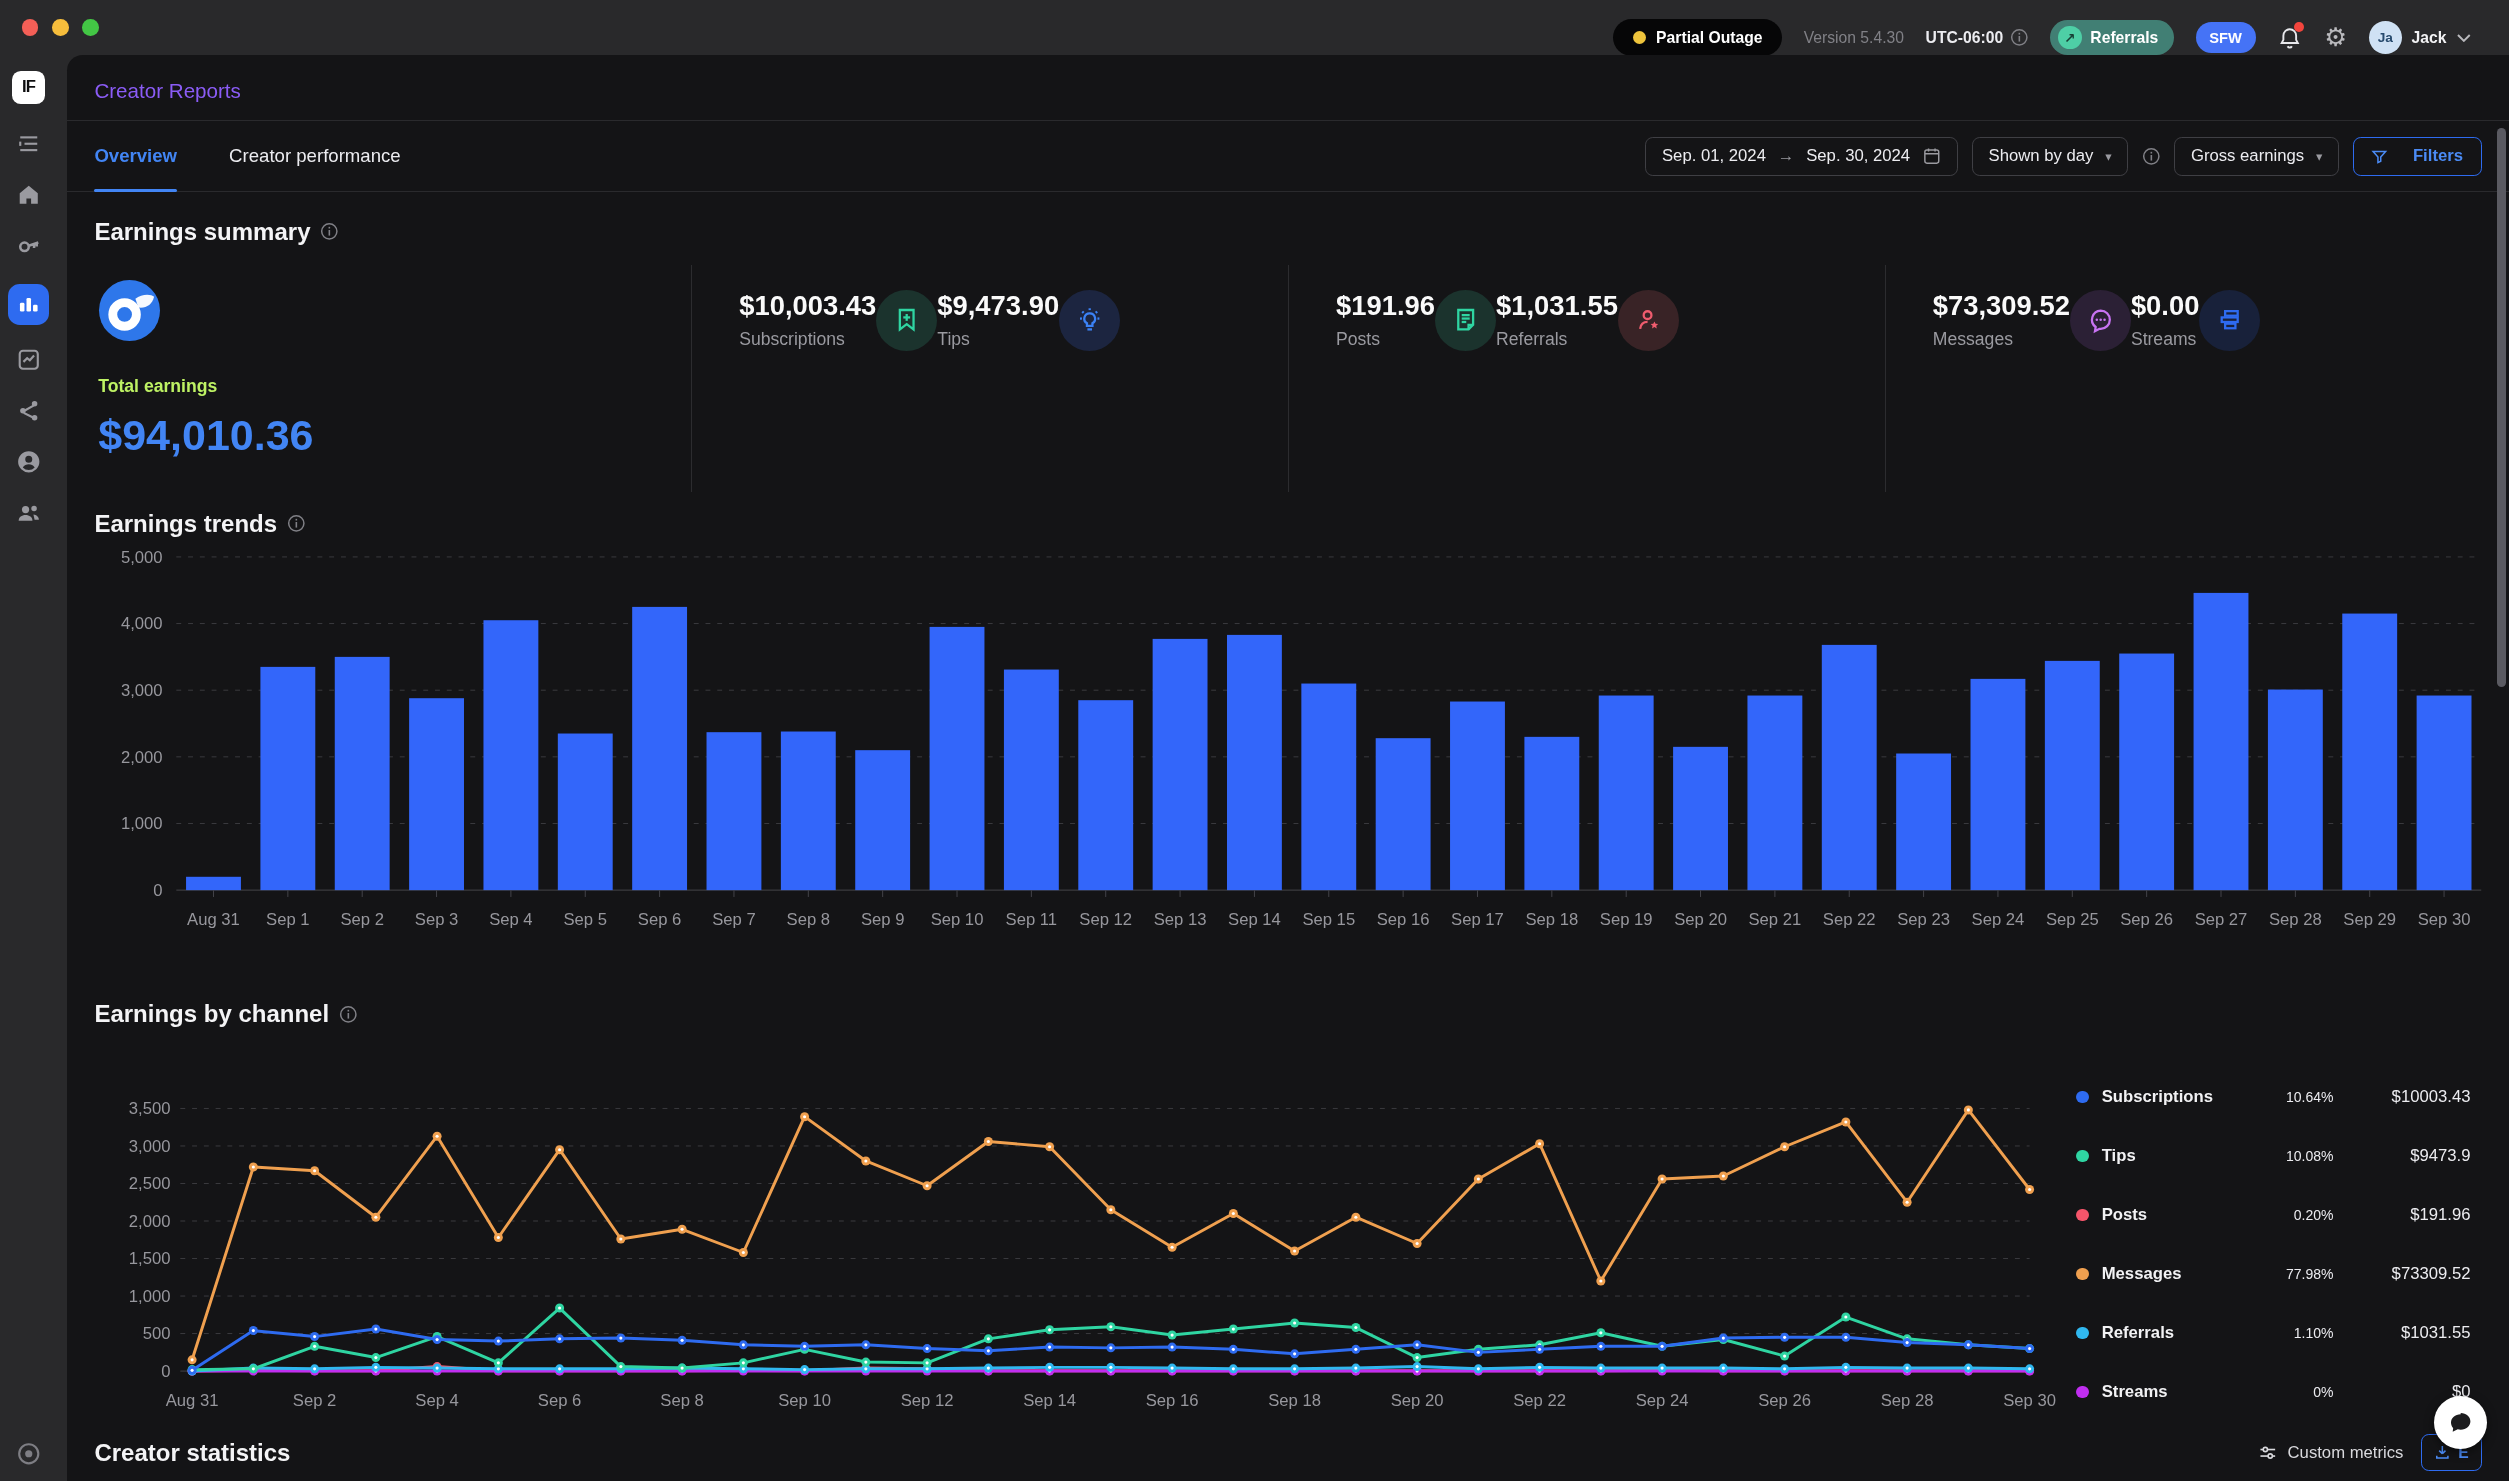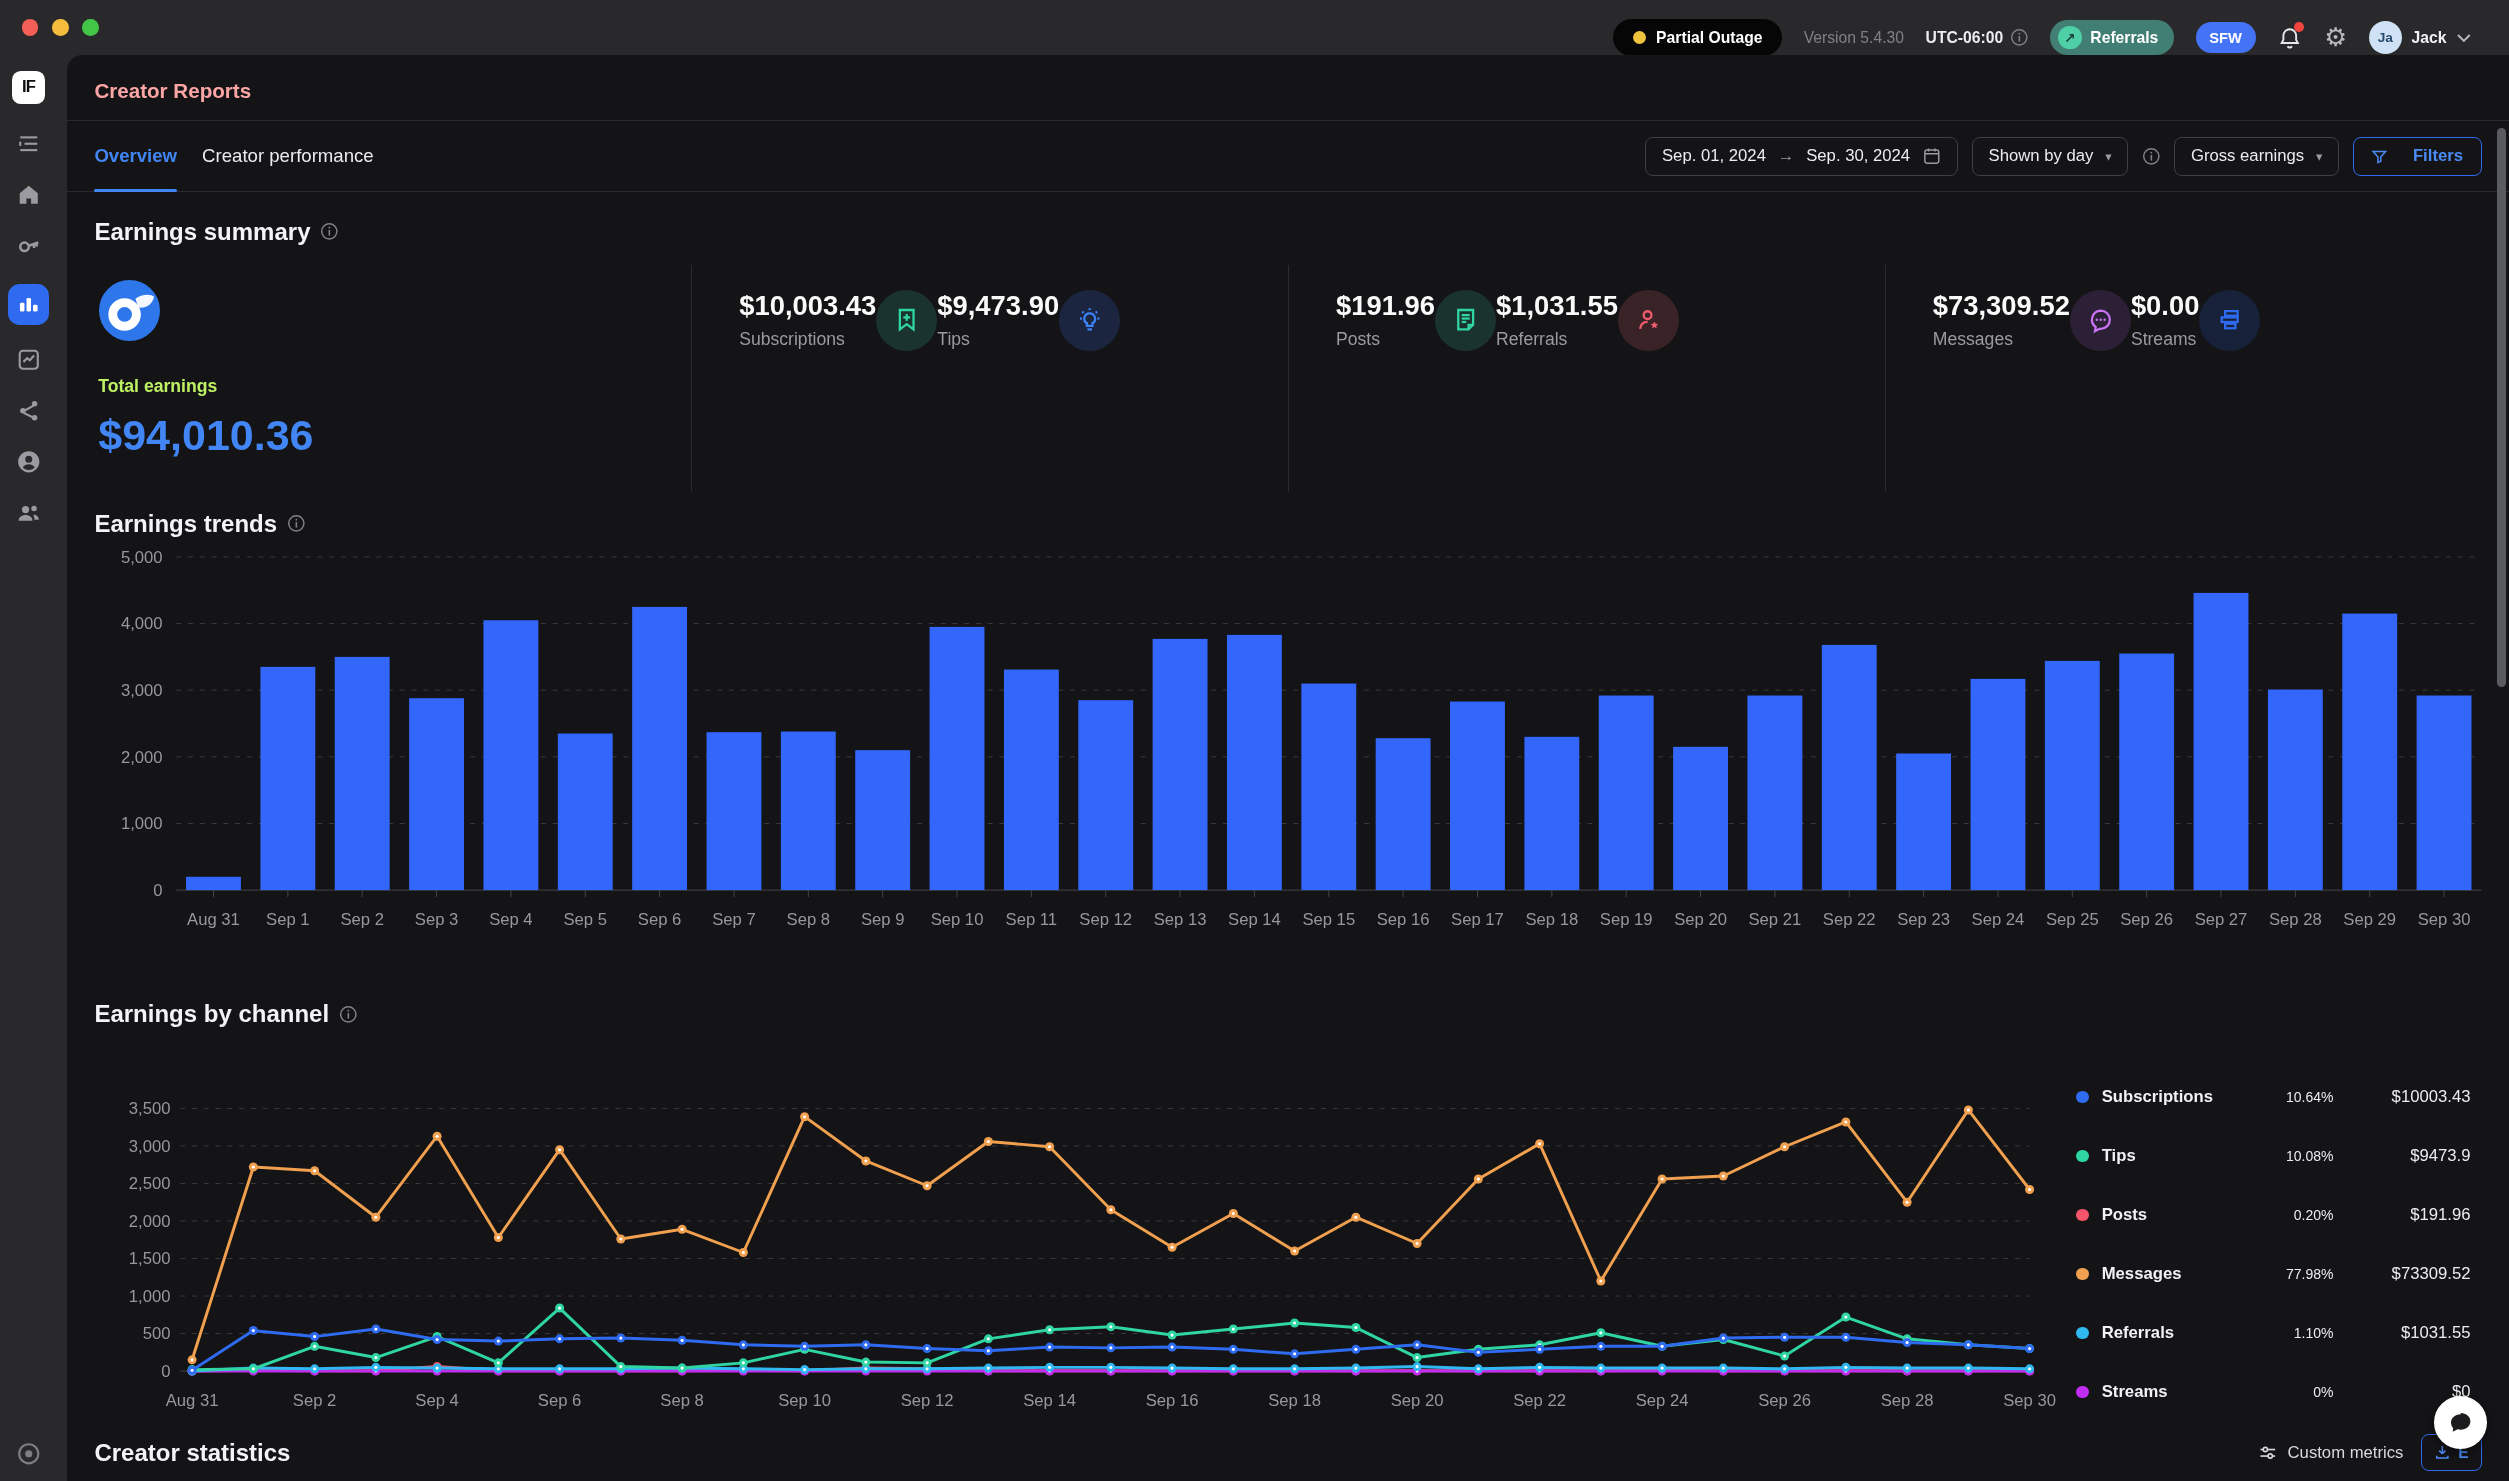--- a/index.html
+++ b/index.html
@@ -40,23 +40,23 @@
              font-size:16.7px; display:flex; align-items:center; justify-content:center; margin:15.7px 0 27.4px; letter-spacing:-1px; }
   .side-ic { width:25.5px; height:25.5px; margin-bottom:25.5px; display:flex; align-items:center; justify-content:center; }
   .side-active { width:41px; height:41px; border-radius:11.8px; background:#2e6bf0; display:flex; align-items:center;
                  justify-content:center; margin-bottom:21.6px; }
   .side-bottom { margin-top:auto; margin-bottom:15.7px; }
 
   
   .main { position:absolute; top:55px; left:67px; right:0; bottom:0; background:#141416;
           border-radius:15.7px 0 0 0; overflow:hidden; }
   .page-header { padding:23.5px 27.4px 17.6px; border-bottom:1px solid #2a2a2d; }
-  .page-title { color:#fca5a5; font-size:20.6px; font-weight:bold; }
+  .page-title { color:#8b5cf6; font-size:20.6px; font-weight:normal; }
   .toolbar { height:71px; display:flex; align-items:stretch; padding:0 27.4px; border-bottom:1px solid #2a2a2d; }
-  .tabs { display:flex; gap:25px; align-items:center; }
+  .tabs { display:flex; gap:52px; align-items:center; }
   .tab { font-size:18.6px; color:#ececf0; position:relative; height:100%; display:flex; align-items:center; cursor:default; }
   .tab.active { color:#4285f4; font-weight:bold; }
   .tab.active::after { content:""; position:absolute; left:0; right:0; bottom:-1px; height:2.9px; background:#4285f4; border-radius:2px; }
   .tb-controls { margin-left:auto; display:flex; align-items:center; gap:13.7px; }
   .ctl-box { display:flex; align-items:center; gap:11.8px; border:1px solid #3f3f44; border-radius:7.8px;
              height:39px; padding:0 15.7px; color:#ececf0; font-size:16.7px; }
   .ctl-box .sep-arrow { color:#9a9aa0; }
   .chev { color:#9a9aa0; font-size:12.7px; }
   .filters-btn { display:flex; align-items:center; gap:25px; border:1.5px solid #2e6bf0; border-radius:7.8px;
                  height:39px; padding:0 17.6px; color:#4b8bf5; font-size:16.7px; font-weight:bold; }

